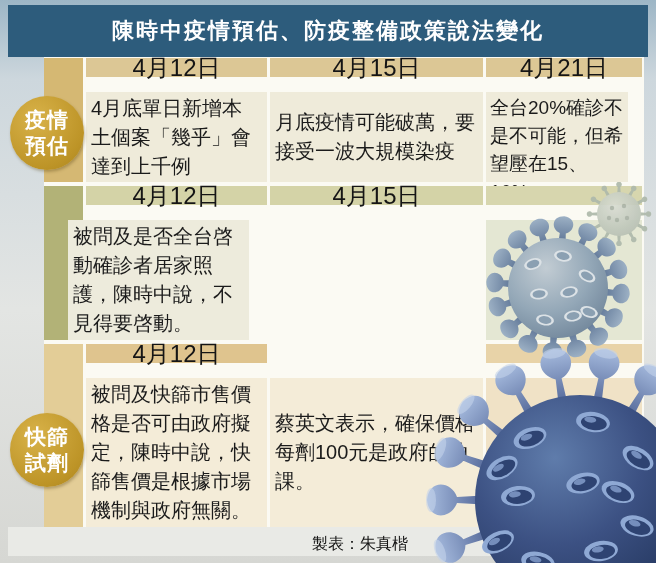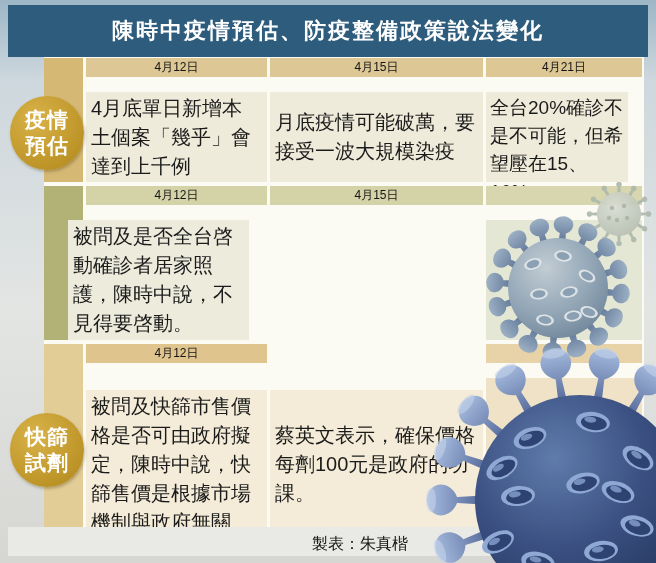--- a/index.html
+++ b/index.html
@@ -23,34 +23,34 @@
   .badge{
     width:74px;height:74px;border-radius:50%;left:10px;z-index:3;
     display:flex;flex-direction:column;align-items:center;justify-content:center;
     color:#ffffff;font-weight:bold;font-size:21px;line-height:26px;letter-spacing:1px;
     box-shadow:1px 2px 3px rgba(90,70,20,0.35);
   }
   .badge.gold{background:radial-gradient(circle at 35% 30%,#d8b249,#bd9427 70%,#a9831f);}
   .badge.olive{background:radial-gradient(circle at 35% 30%,#a0ad5c,#87964a 70%,#75853c);}
   .hdr{
     height:19px;display:flex;align-items:center;justify-content:center;
-    font-size:12px;color:#151515;z-index:2;
+    font-size:24px;color:#151515;z-index:2;
   }
   .hT{background:#dcc795;}      
   .hT3{background:#dfc48e;}     
   .hO{background:#d4d3a7;}      
   .hOe{background:#d7d6ae;}     
   .hTe{background:#e8d3a8;}     
   .cell{
     font-size:20px;line-height:29px;padding:2px 5px;color:#1b1b1b;z-index:2;
     text-align:left;
   }
   .cC{background:#efebda;}      
   .cC2{background:#edebdc;}     
-  .cC3{background:#f4ecd8;margin-top:12px;}     
+  .cC3{background:#f4ecd8;}     
   .cGe{background:#e4e7d3;}     
   .cTe{background:#f0e2c6;}     
   .vc{display:flex;align-items:center;}
   .fs19{font-size:19px;line-height:28px;padding:2px 4px;}
   .creditbar{left:8px;top:527px;width:640px;height:29px;background:#e9eae6;z-index:2;}
   .credit{left:312px;top:534px;font-size:16px;color:#141414;z-index:3;}
   .virus{position:absolute;z-index:4;pointer-events:none;}
 </style>
 </head>
 <body>

